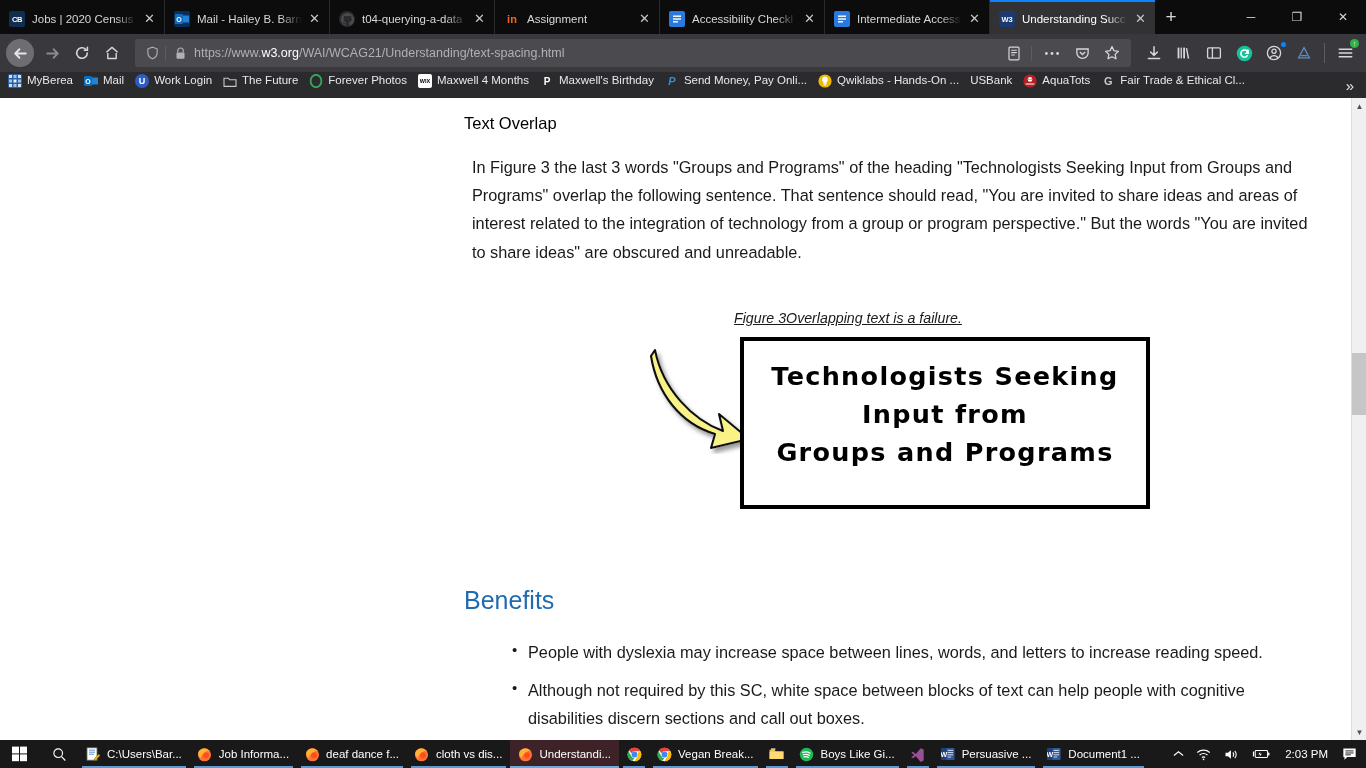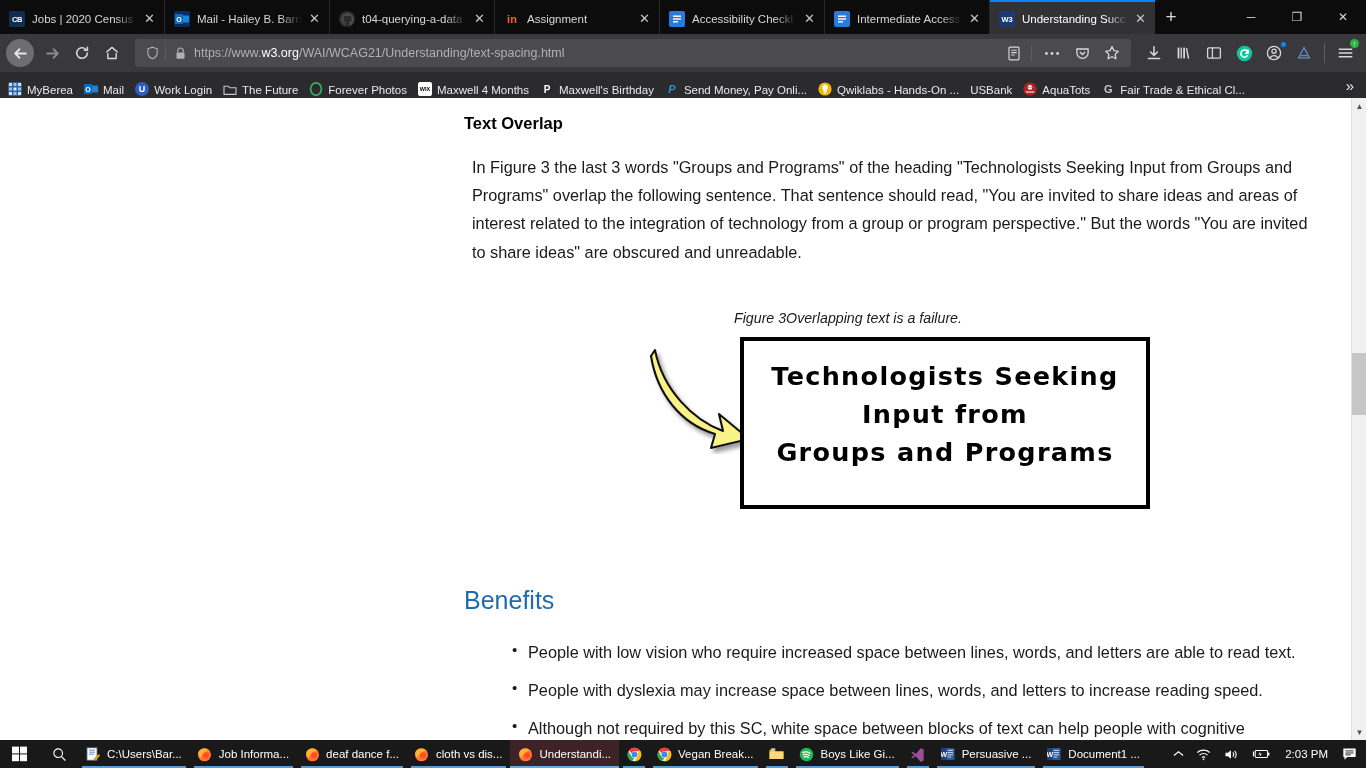--- a/index.html
+++ b/index.html
@@ -92,21 +92,21 @@
   .urlbar .rights { display: flex; align-items: center; margin-left: auto; }
   .toolicons { display: flex; align-items: center; }
   .vsep { width: 1px; height: 20px; background: #5c5c61; margin: 0 5px; }
 
   
   .bmbar {
     height: 26px; background: #2b2b2e;
     display: flex; align-items: center; padding: 0 4px; overflow: hidden;
   }
   .bm {
-    display: flex; align-items: flex-end; height: 22px;
+    display: flex; align-items: flex-start; height: 22px;
     padding: 0 7px 0 4px; flex: 0 0 auto; max-width: 175px;
   }
   .bm-ico {
     width: 14px; height: 14px; flex: 0 0 14px; margin-right: 5px;
     border-radius: 2px; display: flex; align-items: center; justify-content: center;
     font-size: 7px; font-weight: bold; color: #fff; overflow: hidden;
   }
   .bm-lbl {
     font-size: 11.5px; color: #e8e8eb; white-space: nowrap;
     overflow: hidden; text-overflow: clip;
@@ -115,30 +115,30 @@
 
   
   .viewport {
     position: relative; width: 1366px; height: 642px;
     background: #ffffff; overflow: hidden;
   }
   .page { position: relative; padding: 0; }
   .content { width: 860px; margin-left: 464px; padding-top: 16px; }
 
   h3.subhead {
-    font-size: 16.5px; font-weight: bold; color: #000;
+    font-size: 16.5px; font-weight: normal; color: #000;
     margin-bottom: 20px; margin-left: 0px;
   }
   p.body {
     font-size: 16.3px; color: #1a1a1a; line-height: 1.73;
     width: 848px; margin-left: 8px;
   }
   .figcaption {
     font-size: 14.2px; font-style: italic; color: #1a1a1a;
-    text-align: center; margin-top: 44px; width: 880px; margin-left: -56px;
+    text-align: center; margin-top: 44px; width: 880px; margin-left: -56px; text-decoration: underline;
   }
 
   
   .figwrap { position: relative; height: 190px; margin-top: 8px; }
   .figbox {
     position: absolute; left: 276px; top: 3px;
     width: 410px; height: 172px;
     border: 4px solid #000; background: #fff; overflow: hidden;
   }
   .fig-head {
@@ -544,21 +544,20 @@
             <div class="fig-head">
               <div>Technologists Seeking</div>
               <div>Input from</div>
               <div>Groups and Programs</div>
             </div>
           </div>
         </div>
 
         <h2 class="benefits">Benefits</h2>
         <ul class="blist">
-          <li>People with low vision who require increased space between lines, words, and letters are able to read text.</li>
           <li>People with dyslexia may increase space between lines, words, and letters to increase reading speed.</li>
           <li>Although not required by this SC, white space between blocks of text can help people with cognitive disabilities discern sections and call out boxes.</li>
         </ul>
 
       </div>
     </div>
 
     <div class="scrollbar">
       <div class="sb-arrow">▲</div>
       <div class="sb-thumb"></div>

